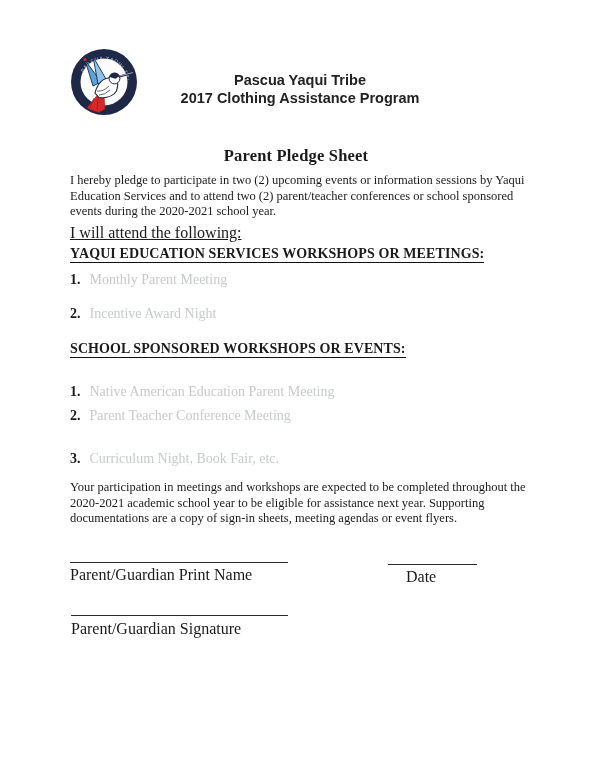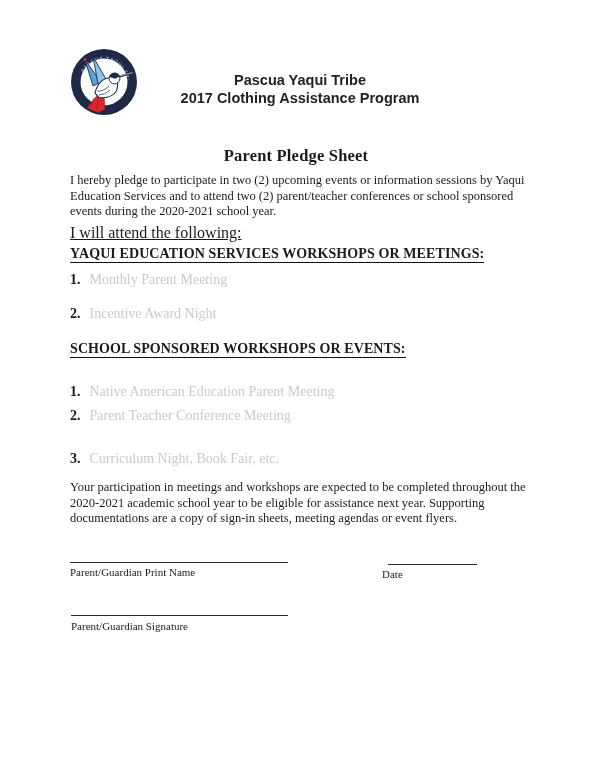--- a/index.html
+++ b/index.html
@@ -32,23 +32,23 @@
   .h2 { top:341px; }
   .pledge-item { position:absolute; left:70px; font-size:14px; white-space:nowrap; }
   .pledge-item .num { font-weight:bold; color:#1b1b1b; margin-right:9px; }
   .pledge-item .item-text { color:#c7cacc; }
   .li-a { top:272px; } .li-b { top:306px; }
   .li-c { top:373px;margin-top:11px; } .li-d { top:408px; } .li-e { top:443px;margin-top:8px; }
   .fill-line { position:absolute; border-top:1.3px solid #2a2a2a; height:0; }
   .line-print { left:70px;  top:562px; width:218px; }
   .line-date  { left:388px; top:564px; width:89px;  }
   .line-sign  { left:71px;  top:615px; width:217px; }
-  .sig-label { position:absolute; font-size:11px; }
+  .sig-label { position:absolute; font-size:16px; }
   .lbl-print { left:70px;  top:566px; }
-  .lbl-date  { left:382px; top:568px; }
+  .lbl-date  { left:406px; top:568px; }
   .lbl-sign  { left:71px;  top:620px; }
 </style>
 </head>
 <body>
 
 <div class="page">
 
   <div class="seal">
     <svg viewBox="0 0 68 68" width="68" height="68">
       <circle cx="34" cy="34" r="33" fill="#1e2847"></circle>

